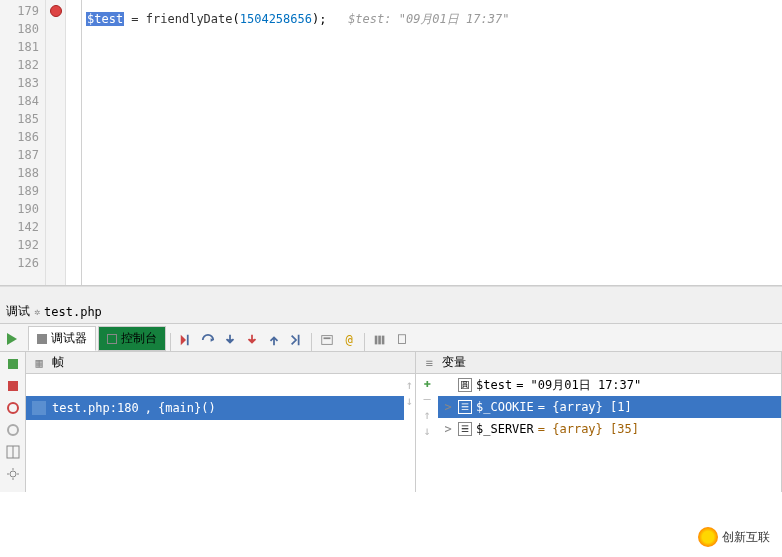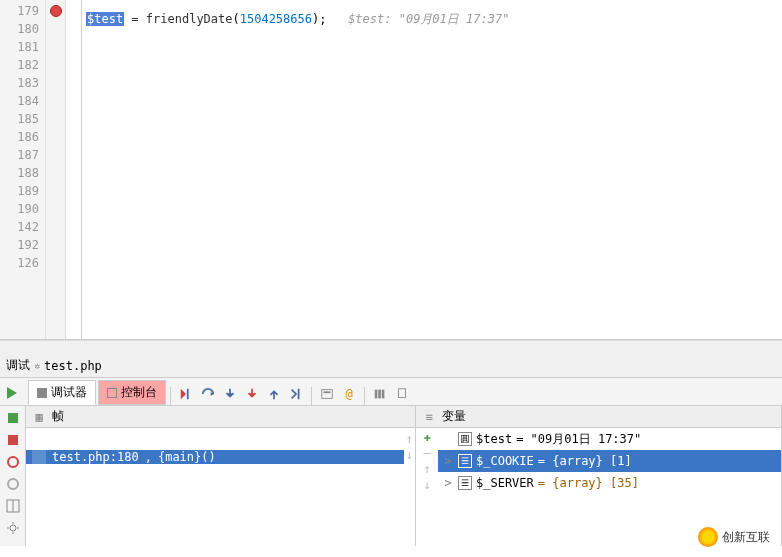--- a/index.html
+++ b/index.html
@@ -1,17 +1,17 @@
 <!DOCTYPE html>
 <html><head>
 <meta charset="utf-8">
 <style>
 *{box-sizing:border-box;margin:0;padding:0;font-family:"Microsoft YaHei",Consolas,monospace;font-size:12px}
 body{background:#fff;width:782px;height:557px;overflow:hidden;position:relative}
-.editor-area{display:flex;height:340px;border-bottom:1px solid #ccc}
+.editor-area{display:flex;height:286px;border-bottom:1px solid #ccc}
 .gutter{width:46px;background:#f4f4f4;border-right:1px solid #e0e0e0;text-align:right;padding-top:2px}
 .gutter .ln{height:18px;color:#999;padding-right:6px;line-height:18px;font-family:Consolas,monospace}
 .marker-col{width:20px;background:#f4f4f4;border-right:1px solid #e0e0e0;padding-top:2px}
 .marker-col .mk{height:18px;display:flex;align-items:center;justify-content:center}
 .bp{width:12px;height:12px;border-radius:50%;background:#d44;border:1px solid #a22}
 .indent-col{width:16px;border-right:1px solid #d0d0d0}
 .code-col{flex:1;padding-top:10px;padding-left:4px;font-family:Consolas,monospace;font-size:13px}
 .code-line{height:18px;line-height:18px;white-space:pre}
 .hl-var{background:#5080d8;color:#fff;padding:0 1px}
 .k-eq{color:#333}
@@ -19,21 +19,21 @@
 .k-num{color:#0070c0}
 .k-kw{color:#000080;font-weight:bold}
 .k-cmt{color:#999;font-style:italic}
 .scrollbar-h{height:14px;background:#f0f0f0;border-top:1px solid #ddd}
 .debug-tab-bar{height:24px;background:#f0f0f0;border-bottom:1px solid #ccc;display:flex;align-items:center;padding-left:6px;gap:4px}
 .burst-icon{color:#888;font-size:10px}
 .toolbar-row{height:28px;background:#f4f4f4;border-bottom:1px solid #ccc;display:flex;align-items:flex-end}
 .run-btn{width:24px;height:24px;display:flex;align-items:center;justify-content:center}
 .tri-green{width:0;height:0;border-left:10px solid #4a9e4a;border-top:6px solid transparent;border-bottom:6px solid transparent}
 .sub-tabs{display:flex;align-items:center;gap:2px;padding-left:4px}
-.tab-btn{padding:3px 8px;background:#fca5a5;border:1px solid #ccc;display:flex;align-items:center;gap:4px;cursor:pointer}
+.tab-btn{padding:3px 8px;background:#15803d;border:1px solid #ccc;display:flex;align-items:center;gap:4px;cursor:pointer}
 .tab-btn.active{background:#fff;border-bottom:1px solid #fff}
 .tool-sep{width:1px;height:18px;background:#ccc;margin:0 4px}
 .tool-icon{width:22px;height:22px;display:flex;align-items:center;justify-content:center;cursor:pointer;color:#4a6a9e}
 .tool-icon svg{width:14px;height:14px}
 .lower{display:flex;height:140px}
 .side-icons{width:26px;background:#f4f4f4;border-right:1px solid #ccc;display:flex;flex-direction:column;align-items:center;gap:6px;padding-top:4px}
 .side-ic{width:16px;height:16px;display:flex;align-items:center;justify-content:center}
 .sq-green{width:10px;height:10px;background:#4a9e4a}
 .sq-red{width:10px;height:10px;background:#c44}
 .circ-red{width:12px;height:12px;border:2px solid #c44;border-radius:50%}
@@ -45,21 +45,21 @@
 .hdr-ic{width:14px;height:14px;display:flex;align-items:center;justify-content:center;color:#888}
 .pane-body{flex:1;overflow:hidden;position:relative}
 .arrow-col{width:22px;display:flex;flex-direction:column;align-items:center;gap:2px;padding-top:2px}
 .pane-inner{display:flex;height:100%}
 .var-rows{flex:1}
 .var-row{height:22px;display:flex;align-items:center;padding-left:4px;gap:4px}
 .var-row.sel{background:#3a76c4;color:#fff}
 .expand{width:12px;text-align:center;color:#888;cursor:pointer}
 .var-ic{width:14px;height:14px;display:inline-flex;align-items:center;justify-content:center;border:1px solid #888;font-size:9px}
 .var-row.sel .var-ic{border-color:#fff}
-.frame-row{height:14px;display:flex;align-items:center;padding-left:6px;gap:6px}
+.frame-row{height:24px;display:flex;align-items:center;padding-left:6px;gap:6px}
 .frame-row.sel{background:#3a76c4;color:#fff}
 .frame-ic{width:14px;height:14px;background:#5a8fd0;display:inline-block}
 .frame-main{}
 .updown{display:flex;flex-direction:column;align-items:center;gap:2px;padding:4px 2px;color:#bbb}
 .watermark{position:absolute;right:8px;bottom:8px;display:flex;align-items:center;gap:4px;font-size:14px;color:#333;background:rgba(255,255,255,0.7);padding:2px 4px}
 .wm-ic{width:20px;height:20px;border-radius:50%;background:radial-gradient(circle,#ffd700 40%,#ff8c00 70%)}
 </style>
 </head>
 <body>
 

